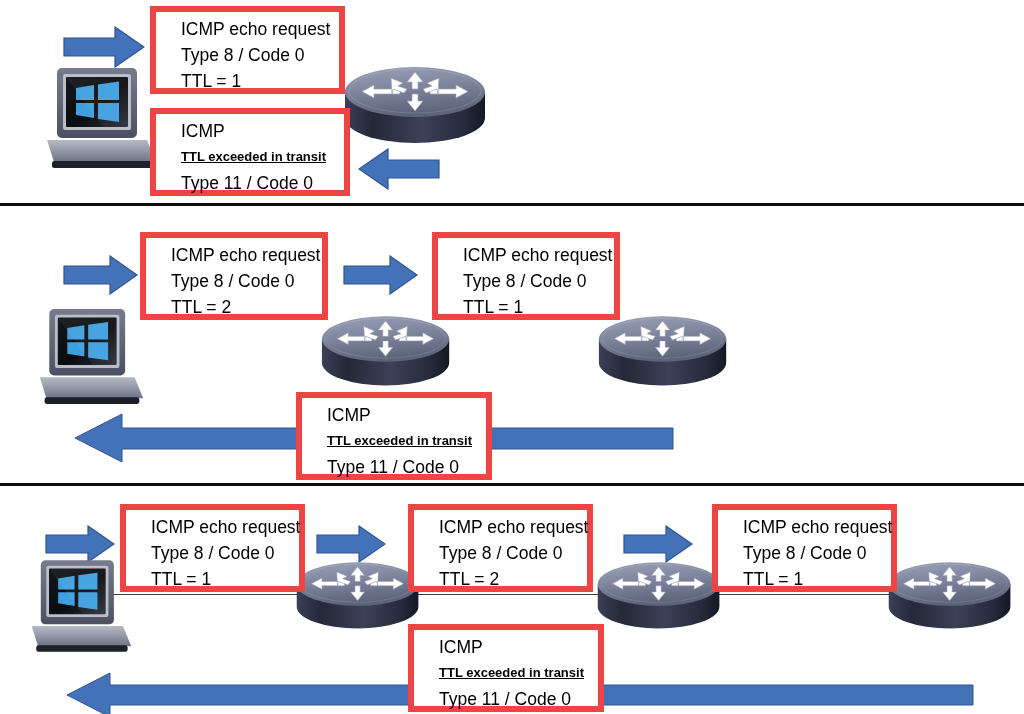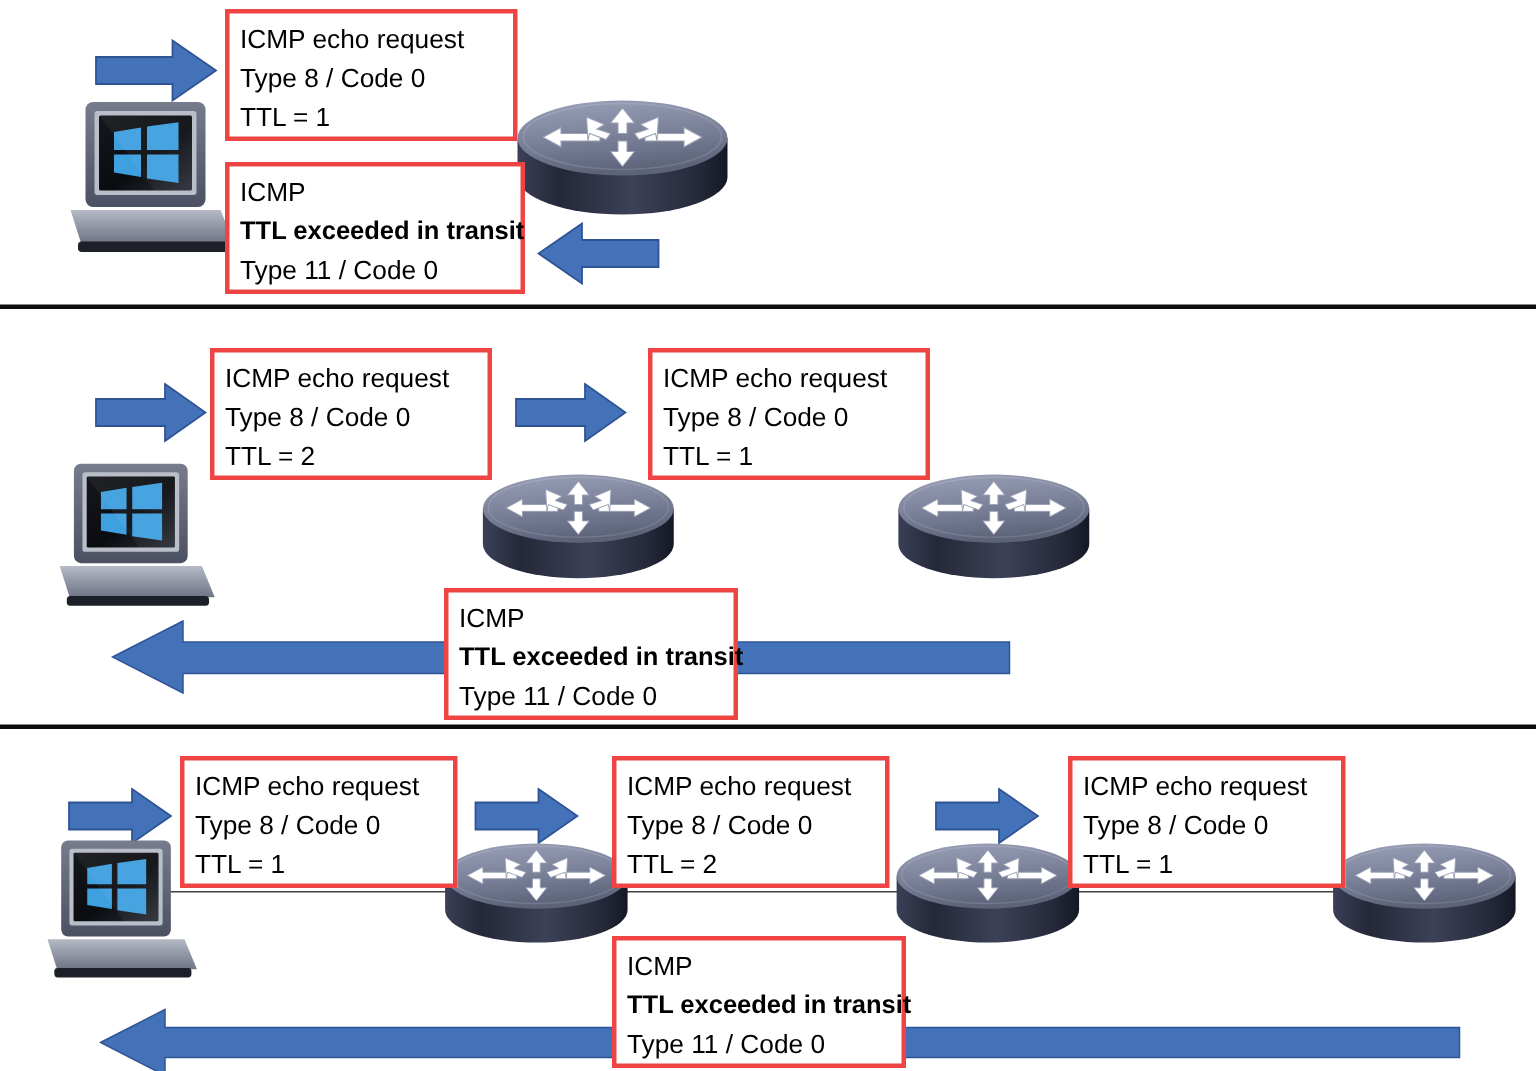--- a/index.html
+++ b/index.html
@@ -23,33 +23,33 @@
     height:0;
     border-top:3px solid #0d0d0d;
     z-index:60;
   }
 
   
   .msgbox{
     position:absolute;
     box-sizing:border-box;
     background:#ffffff;
-    border:3px solid #ef4444;
-    padding:4px 0 4px 7px;
+    border:6px solid #ef4444;
+    padding:4px 0 4px 25px;
     z-index:40;
   }
   .msgbox .ln{
     display:block;
     font-size:17.5px;
     line-height:26px;
     color:#000000;
     white-space:nowrap;
     letter-spacing:0px;
   }
-  .msgbox .ln.bold{font-weight:bold;font-size:17px;}
+  .msgbox .ln.bold{font-weight:bold;font-size:13px;text-decoration:underline;}
 
   
   .arrow{
     position:absolute;
     z-index:30;
   }
   .arrow svg{display:block;}
 
   
   .arrow.under{z-index:20;}

